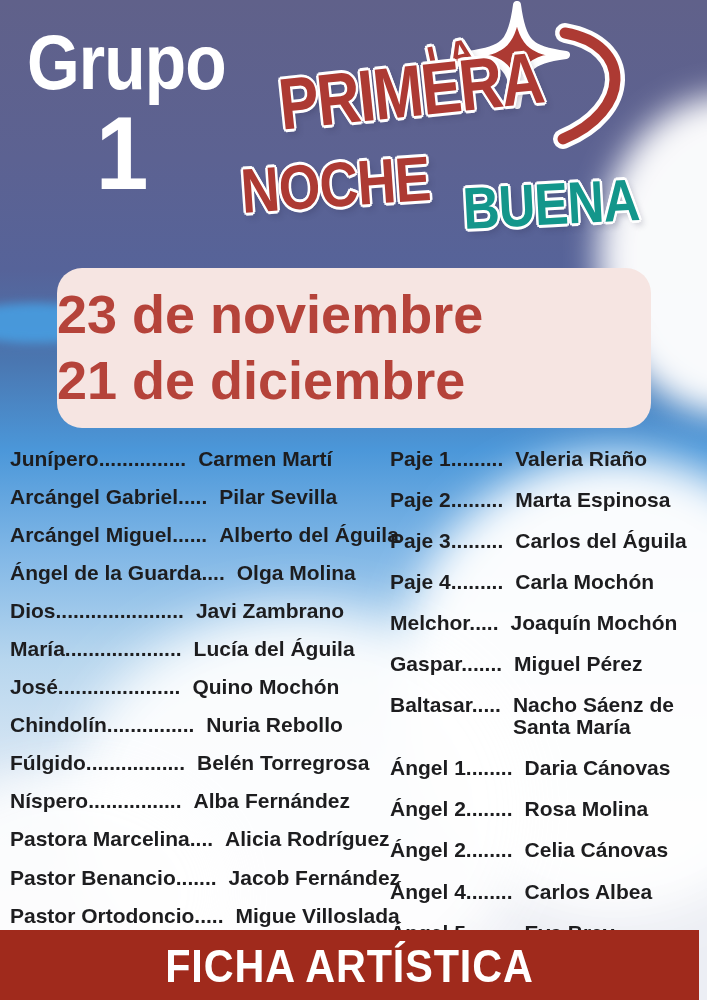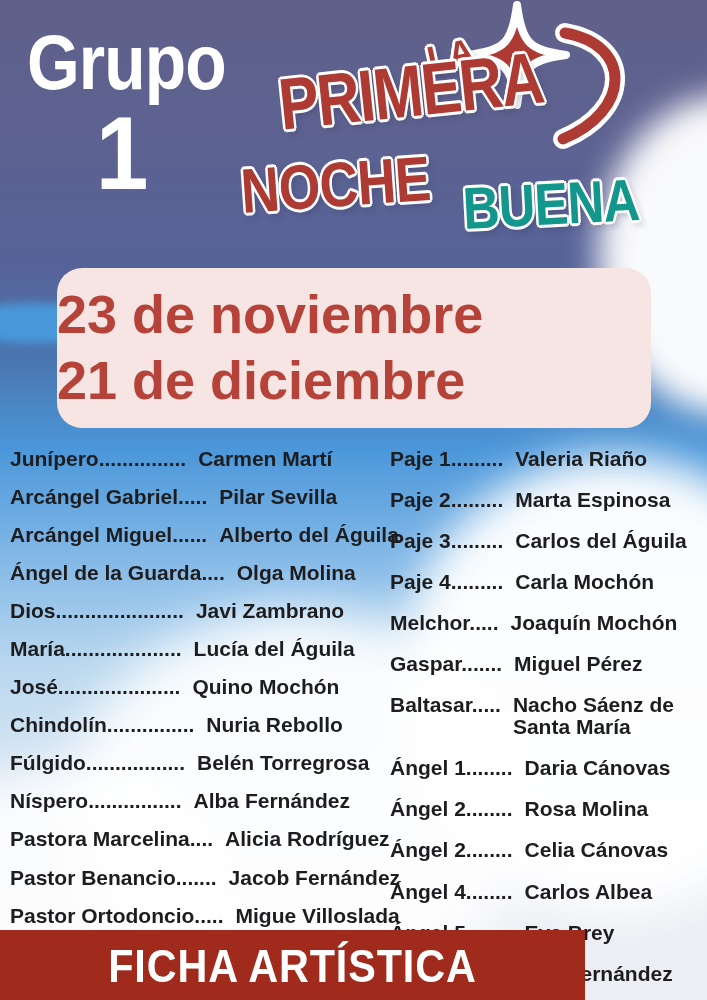--- a/index.html
+++ b/index.html
@@ -61,21 +61,21 @@
   .col{position:absolute;display:flex;flex-direction:column;}
   .col-left{left:10px;top:0;width:370px;gap:16px;}
   .col-right{left:390px;top:0;width:305px;gap:19px;}
   .row{display:flex;align-items:flex-start;
     color:var(--c-cast_text,#1d1d1f);font-weight:bold;font-size:21px;line-height:1.05;}
   .row .rd{white-space:nowrap;}
   .row .nm{margin-left:12px;}
   .col-left .nm{white-space:nowrap;}
   .col-right .nm{max-width:185px;}
 
-  .footer{position:absolute;left:0;bottom:0;width:585px;height:70px;
+  .footer{position:absolute;left:0;bottom:0;width:699px;height:70px;
     background:var(--c-footer_bg,#a02a1c);
     display:flex;align-items:center;justify-content:center;}
   .footer span{color:#fff;font-weight:bold;font-size:47px;letter-spacing:1px;
     transform:scaleX(.88);}
 </style>
 </head>
 <body>
 
 <div class="poster">
 

